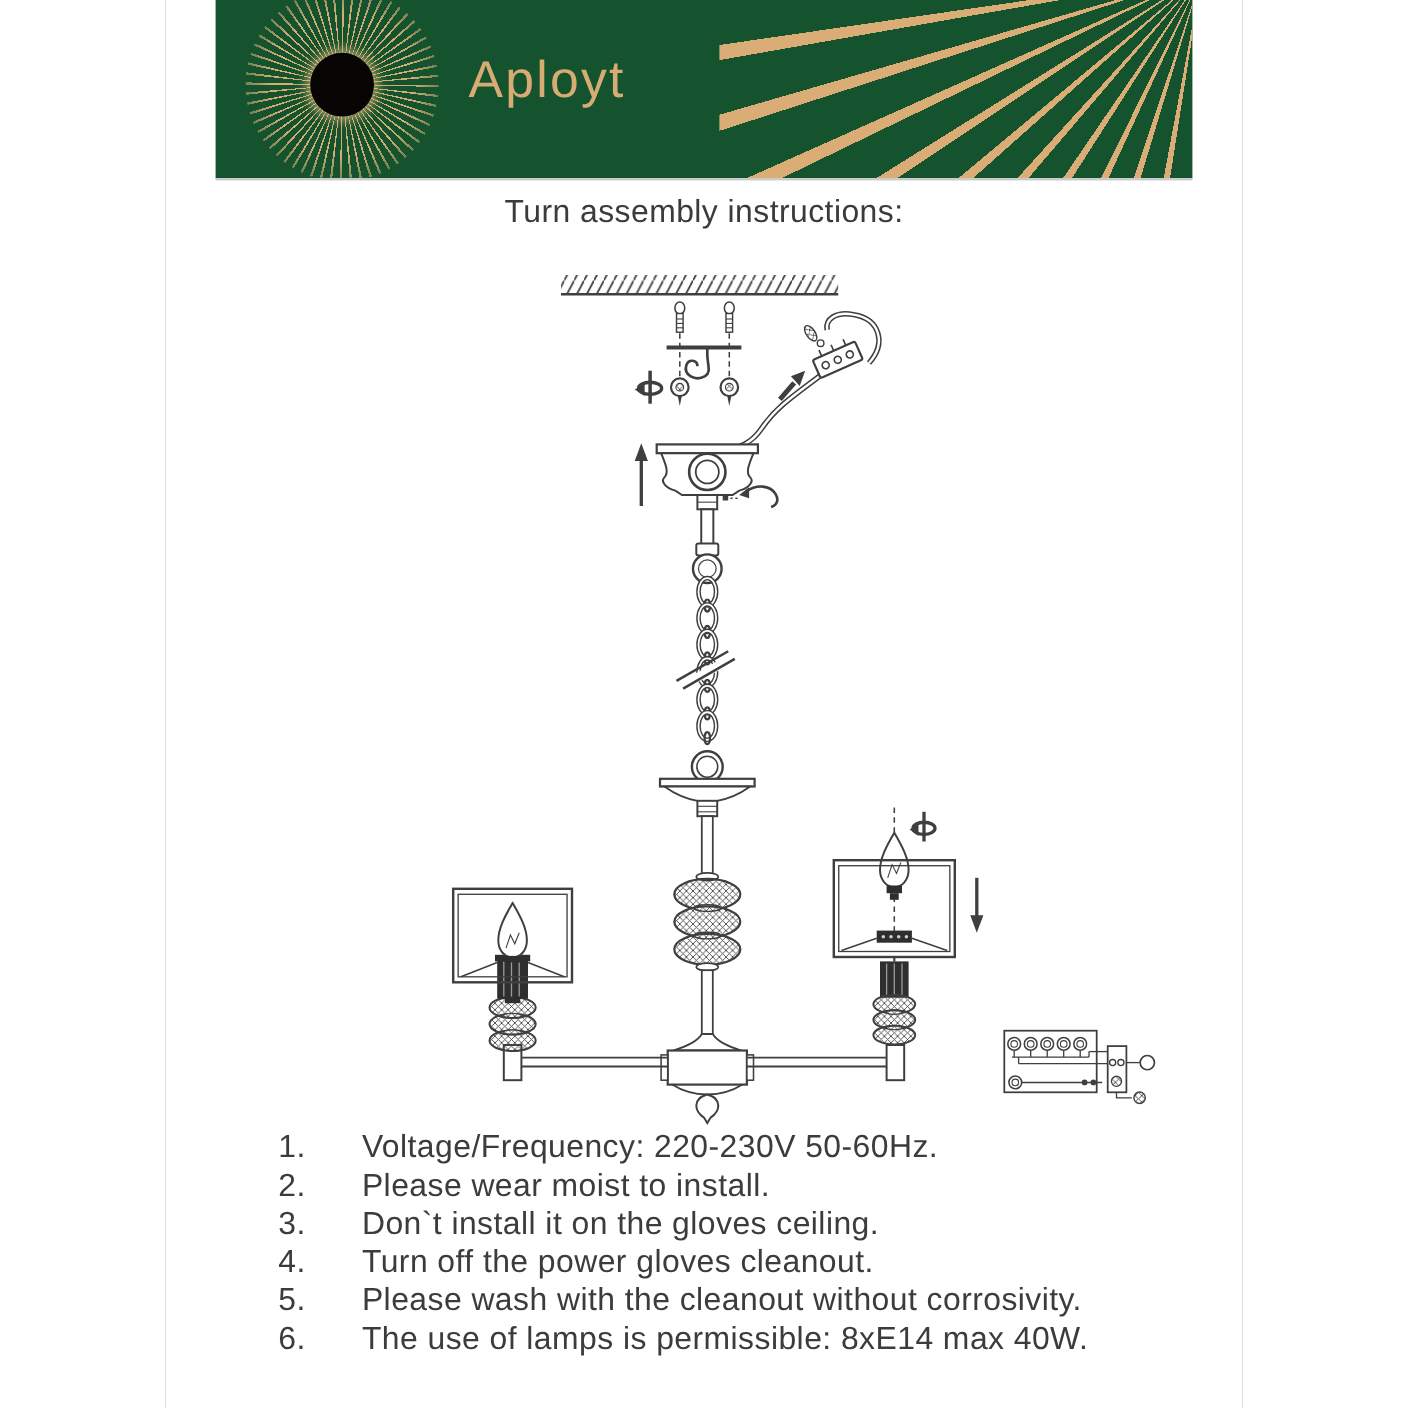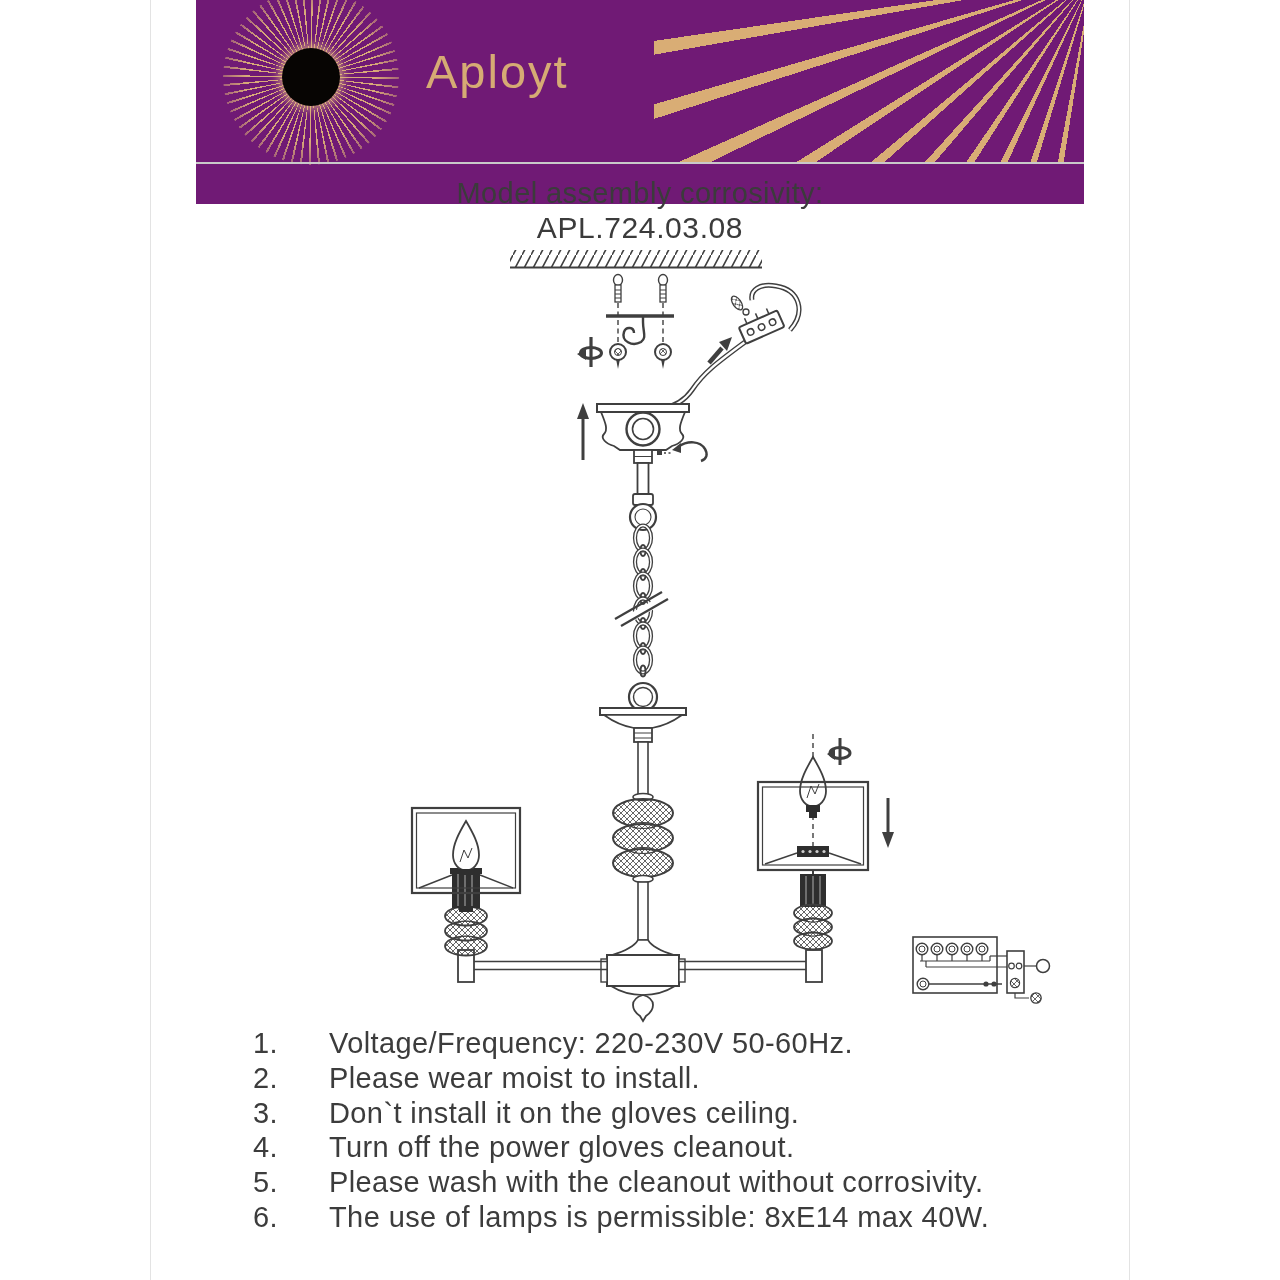--- a/index.html
+++ b/index.html
@@ -3,21 +3,21 @@
 <meta charset="utf-8">
 <style>
   html,body{margin:0;padding:0;background:#fff;}
   .page{position:relative;width:1280px;height:1280px;background:#ffffff;overflow:hidden;
         font-family:"Liberation Sans",sans-serif;color:#3c3c3c;}
   
   .paper-edge{position:absolute;top:0;width:1px;height:1280px;background:#e3e3e3;}
   .paper-edge.left{left:150px}.paper-edge.right{left:1129px}
 
   
-  .banner{position:absolute;left:196px;top:0;width:888px;height:204px;background:#701a75;overflow:hidden;}
+  .banner{position:absolute;left:196px;top:0;width:888px;height:162px;background:#14532d;overflow:hidden;}
   .banner-shadow{position:absolute;left:196px;top:162px;width:888px;height:2px;background:#c9c9c9;}
   .burst{position:absolute;left:27px;top:-11px;width:176px;height:176px;border-radius:50%;
          background:repeating-conic-gradient(from 0deg,rgba(222,178,120,.95) 0deg 1.4deg,rgba(12,10,8,0) 1.4deg 6deg);
          -webkit-mask-image:radial-gradient(circle,#000 0 52%,transparent 90%);
          mask-image:radial-gradient(circle,#000 0 52%,transparent 90%);}
   .burst-core{position:absolute;left:86px;top:48px;width:58px;height:58px;border-radius:50%;
               background:#070503;box-shadow:0 0 10px 3px rgba(228,187,129,.8);}
   .brand{position:absolute;left:230px;top:44px;font-size:47px;letter-spacing:2px;color:#d6ab74;
          font-family:"Liberation Sans",sans-serif;}
   .rays{position:absolute;top:0;right:0;width:430px;height:162px;
@@ -52,22 +52,21 @@
   <div class="paper-edge right"></div>
 
   <div class="banner">
     <div class="burst"></div>
     <div class="burst-core"></div>
     <div class="brand">Aployt</div>
     <div class="rays"></div>
   </div>
   <div class="banner-shadow"></div>
 
-  <div class="title">Model assembly corrosivity:</div>
-  <div class="model">APL.724.03.08</div>
+  <div class="title">Turn assembly instructions:</div>
 
   <svg class="drawing" viewBox="0 0 1280 1280">
     <defs>
       <pattern id="hatch" width="9" height="17" patternUnits="userSpaceOnUse">
         <path d="M0,17 L9,0" stroke="#3f3f3f" stroke-width="1.6"></path>
       </pattern>
       <pattern id="xh" width="6" height="6" patternUnits="userSpaceOnUse">
         <path d="M0,0 L6,6 M6,0 L0,6" stroke="#3f3f3f" stroke-width="0.8"></path>
       </pattern>
     </defs>

